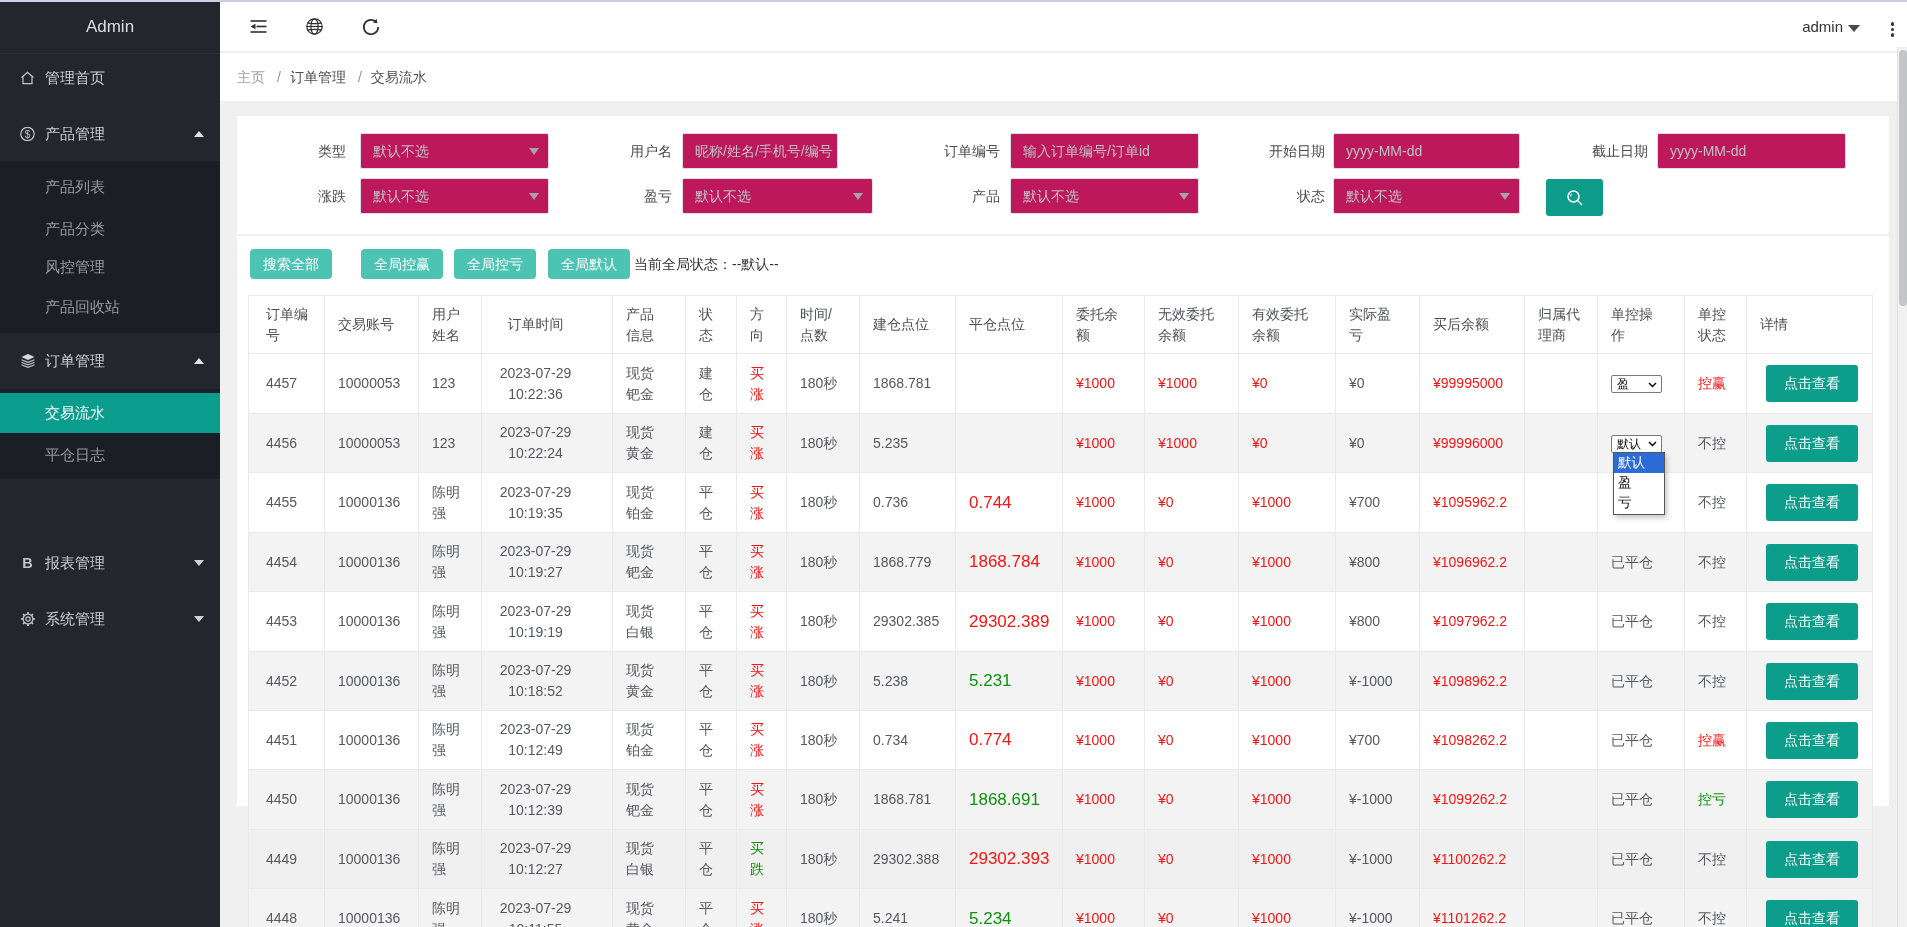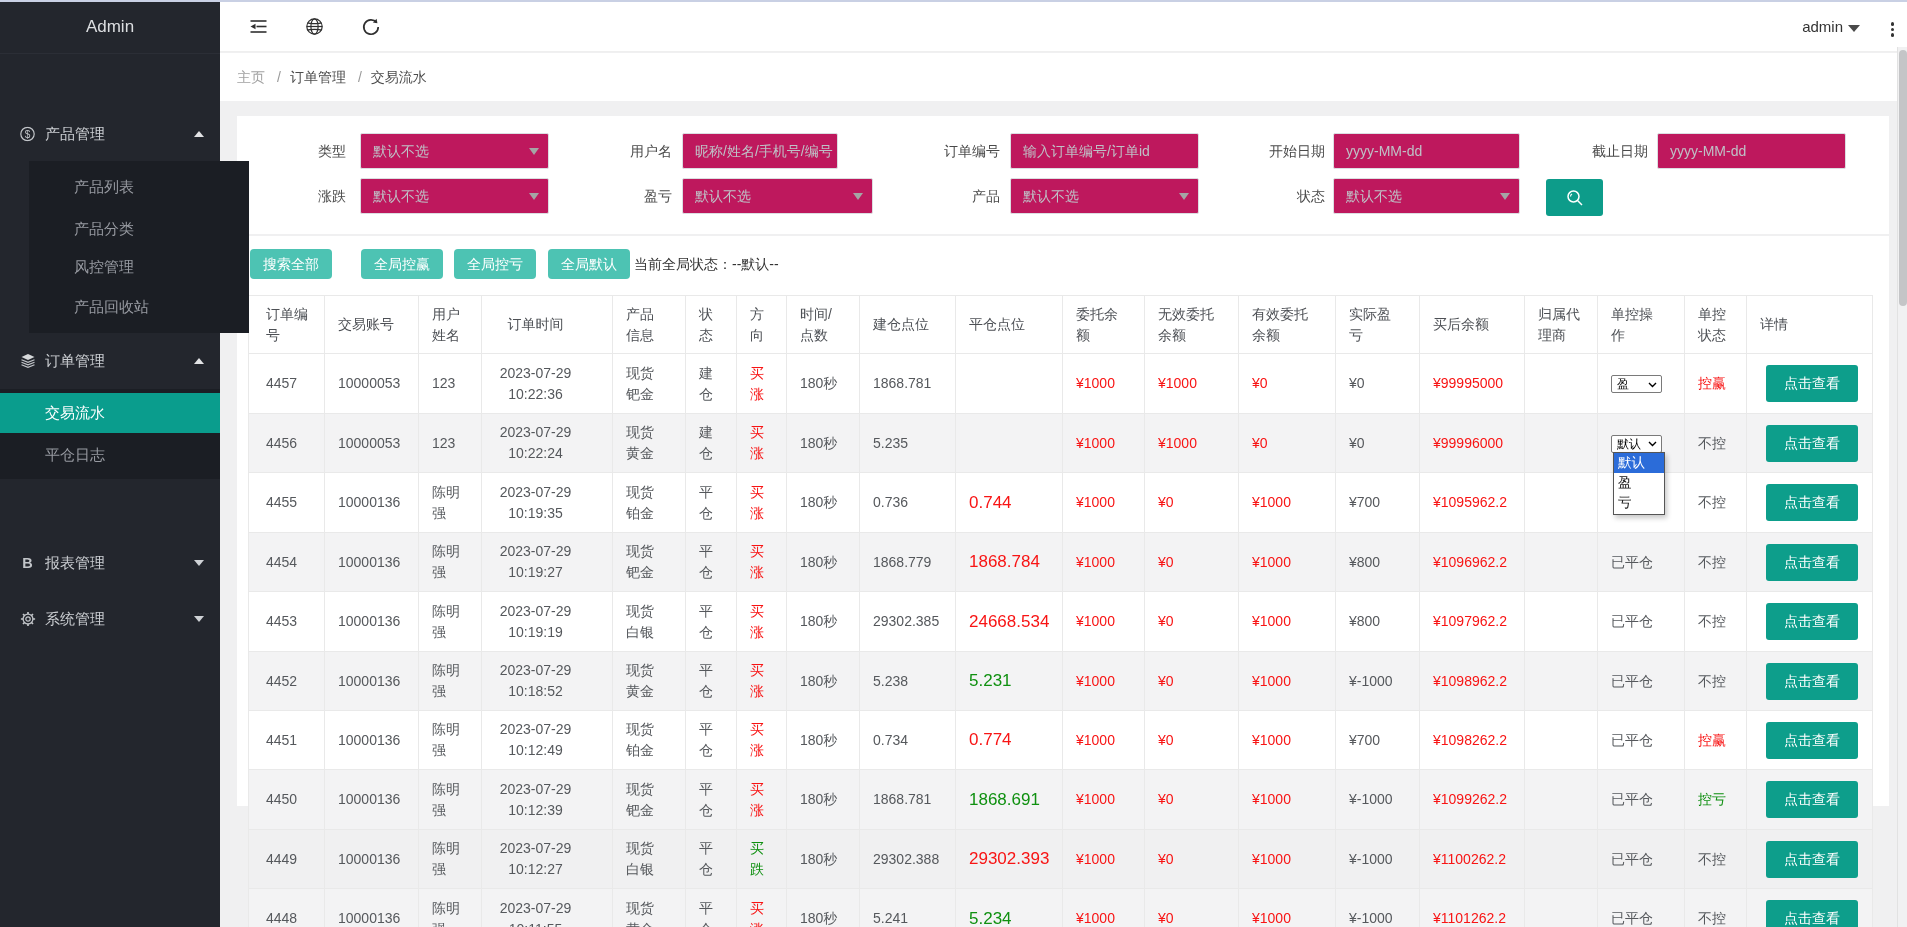--- a/index.html
+++ b/index.html
@@ -73,31 +73,38 @@
 #sbar-thumb { left:1898.5px; top:50px; width:8px; height:256px; background:#c4c5c7; border-radius:4px; z-index:31; }
 </style>
 </head>
 <body>
 <div id="topline" class="abs"></div>
 
 <div id="sidebar" class="abs">
   <div id="sb-title" class="abs">Admin</div>
   <div class="abs" style="left:0;top:51px;width:220px;height:1px;background:#2b2e36;"></div>
 
+  <div class="sb-item abs" style="top:48px;">
+    <svg width="15" height="15" viewBox="0 0 15 15" fill="none" stroke="#c2c5c9" stroke-width="1.2">
+        <path d="M1.5 7 L7.5 1.8 L13.5 7"></path>
+        <path d="M3 6 L3 13.2 L12 13.2 L12 6"></path>
+      </svg>
+    <span class="txt">管理首页</span>
+  </div>
 
   <div class="sb-item abs" style="top:104px;">
     <svg width="15" height="15" viewBox="0 0 15 15">
         <circle cx="7.5" cy="7.5" r="6.7" fill="none" stroke="#c2c5c9" stroke-width="1.2"></circle>
         <text x="7.5" y="11.2" text-anchor="middle" font-size="10" fill="#c2c5c9" font-family="Liberation Sans">$</text>
       </svg>
     <span class="txt">产品管理</span>
     <i class="arr-up"></i>
   </div>
 
-  <div class="sb-sub abs" style="top:159px;height:172px;margin-left:29px;">
+  <div class="sb-sub abs" style="top:159px;height:172px;">
     <div class="sb-subitem" style="top:6px;">产品列表</div>
     <div class="sb-subitem" style="top:48px;">产品分类</div>
     <div class="sb-subitem" style="top:86px;">风控管理</div>
     <div class="sb-subitem" style="top:126px;">产品回收站</div>
   </div>
 
   <div class="sb-item abs" style="top:331px;">
     <svg width="16" height="16" viewBox="0 0 16 16">
         <path d="M8 1 L14.5 4 L8 7 L1.5 4 Z" fill="#d6d8da"></path>
         <path d="M1.5 6.8 L8 9.3 L14.5 6.8" fill="none" stroke="#c2c5c9" stroke-width="1.1"></path>
@@ -331,21 +338,21 @@
     <tr style="height:60px">
       <td>4453</td>
           <td>10000136</td>
           <td>陈明<br>强</td>
           <td>2023-07-29<br>10:19:19</td>
           <td>现货<br>白银</td>
           <td>平<br>仓</td>
           <td class="red">买<br>涨</td>
           <td>180秒</td>
           <td>29302.385</td>
-          <td><span class="big red">24668.534</span></td>
+          <td><span class="big red">29302.389</span></td>
           <td class="red">¥1000</td>
           <td class="red">¥0</td>
           <td class="red">¥1000</td>
           <td>¥800</td>
           <td class="red">¥1097962.2</td>
           <td></td>
           <td>已平仓</td>
           <td>不控</td>
           <td><span class="gbtn">点击查看</span></td>
     </tr>

